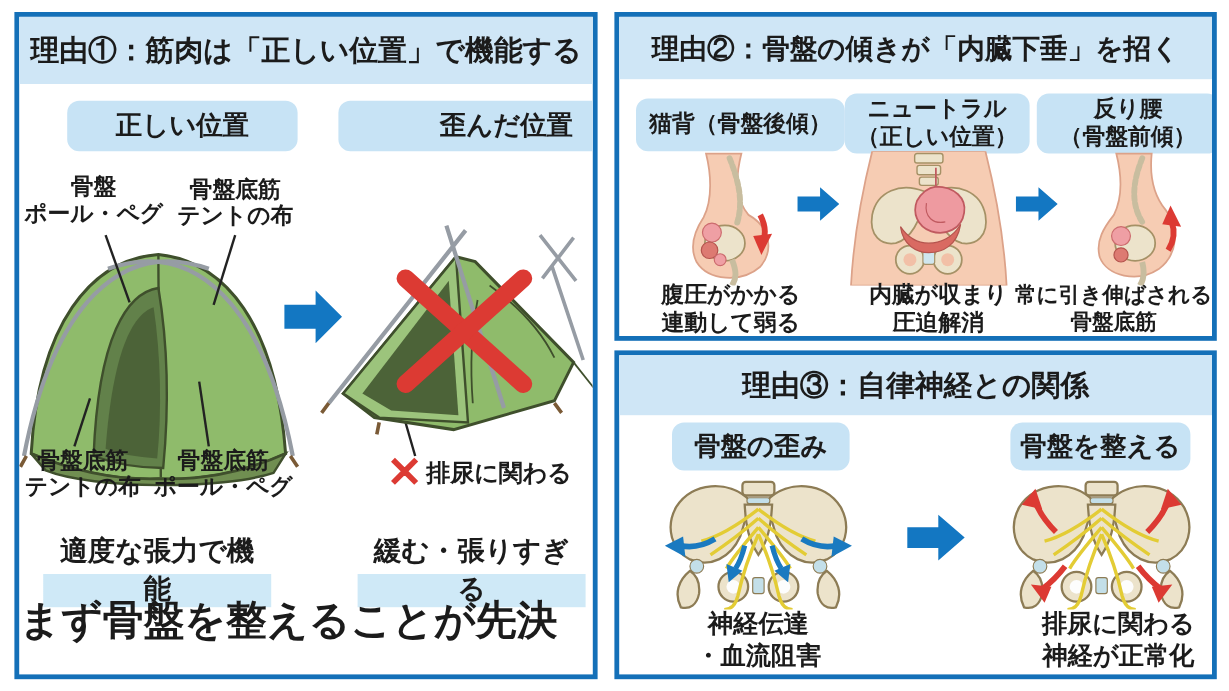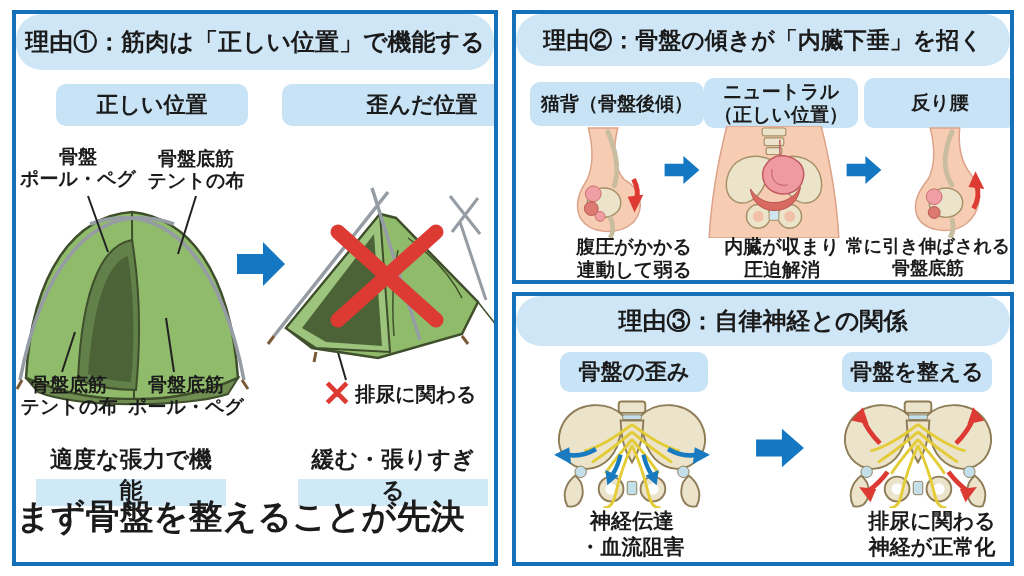--- a/index.html
+++ b/index.html
@@ -1,19 +1,19 @@
 <!DOCTYPE html>
 <html><head>
 <meta charset="utf-8">
 <style>
   html,body{margin:0;padding:0;background:#ffffff;}
   body{width:1024px;height:576px;overflow:hidden;font-family:"Liberation Sans",sans-serif;color:#1b1b1b;}
   .canvas{position:relative;width:1024px;height:576px;background:#ffffff;overflow:hidden;}
   .panel{position:absolute;background:#ffffff;border:4px solid #1470b8;box-sizing:border-box;overflow:hidden;}
-  .hdr{position:absolute;left:0;top:0;background:#cfe6f6;display:flex;align-items:center;justify-content:center;font-weight:bold;letter-spacing:0;border-radius:26px;}
+  .hdr{position:absolute;left:0;top:0;background:#cfe6f6;display:flex;align-items:center;justify-content:center;font-weight:bold;letter-spacing:0;}
   .pill{position:absolute;background:#c7e3f5;border-radius:10px;display:flex;flex-direction:column;align-items:center;justify-content:center;font-weight:bold;text-align:center;line-height:1.22;}
   .lbl{position:absolute;font-weight:bold;font-size:19px;line-height:1.18;text-align:center;}
   .cap{position:absolute;font-weight:bold;text-align:center;}
   .cap2{font-size:19px;line-height:1.2;}
   .cap2 span,.cap3 span,.lbl span{display:block;}
   .cap3{font-size:21px;line-height:1.25;}
   .hl{display:inline-block;background:linear-gradient(to bottom,rgba(0,0,0,0) 56%,#cfe9f7 56%);padding:0 5px;}
   .note{position:absolute;display:flex;align-items:center;gap:3px;}
   .note .x{font-size:36px;line-height:1;color:#dc3a33;font-weight:bold;}
   .note .t{font-size:20px;font-weight:bold;}
@@ -119,20 +119,21 @@
 
     <div class="pill" style="left:14px;top:68px;width:174px;height:44px;font-size:19px;">
       <span>猫背（骨盤後傾）</span>
     </div>
     <div class="pill" style="left:188px;top:64px;width:154px;height:50px;font-size:19px;">
       <span>ニュートラル</span>
       <span>（正しい位置）</span>
     </div>
     <div class="pill" style="left:348px;top:64px;width:152px;height:50px;font-size:19px;">
       <span>反り腰</span>
+      <span>（骨盤前傾）</span>
     </div>
 
     <svg style="position:absolute;left:32px;top:112px;" width="120" height="112" viewBox="0 0 120 114">
       <path d="M40 2 L70 2 C64 26 66 42 76 54 C94 64 98 84 86 98 C70 112 42 110 32 94 C26 82 30 68 38 56 C46 40 44 18 40 2 Z" fill="#f6ccb3" stroke="#dca289" stroke-width="1.5"></path>
       <path d="M60 6 C68 26 72 44 66 62" fill="none" stroke="#c8bd9f" stroke-width="5" stroke-dasharray="4 2.5" stroke-linecap="round"></path>
       <ellipse cx="56" cy="78" rx="17" ry="15" fill="#ece3cb" stroke="#a59166" stroke-width="1.5"></ellipse>
       <circle cx="45" cy="69" r="8" fill="#ef9fa4" stroke="#cc6b6e"></circle>
       <circle cx="43" cy="84" r="7" fill="#dd7a72" stroke="#b5544e"></circle>
       <circle cx="52" cy="92" r="5" fill="#ef9fa4" stroke="#cc6b6e"></circle>
       <path d="M62 92 C66 102 66 108 62 114" fill="none" stroke="#c8bd9f" stroke-width="5"></path>
@@ -175,21 +176,21 @@
       <ellipse cx="62" cy="78" rx="17" ry="15" fill="#ece3cb" stroke="#a59166" stroke-width="1.5"></ellipse>
       <circle cx="50" cy="72" r="8" fill="#ef9fa4" stroke="#cc6b6e"></circle>
       <circle cx="50" cy="88" r="6" fill="#dd7a72" stroke="#b5544e"></circle>
       <path d="M68 94 C70 102 70 108 66 114" fill="none" stroke="#c8bd9f" stroke-width="5"></path>
       <g>
         <path d="M90 84 C95 76 96 68 93 60" fill="none" stroke="#dc3a33" stroke-width="5"></path>
         <polygon points="85,62 101,64 92,46" fill="#dc3a33"></polygon>
       </g>
     </svg>
 
-    <div class="cap cap2" style="left:10px;top:222px;width:166px;text-align:right;">
+    <div class="cap cap2" style="left:10px;top:222px;width:166px;">
       <span>腹圧がかかる</span>
       <span>連動して弱る</span>
     </div>
     <div class="cap cap2" style="left:186px;top:222px;width:160px;">
       <span>内臓が収まり</span>
       <span>圧迫解消</span>
     </div>
     <div class="cap cap2" style="left:328px;top:222px;width:168px;font-size:18px;">
       <span>常に引き伸ばされる</span>
       <span>骨盤底筋</span>

